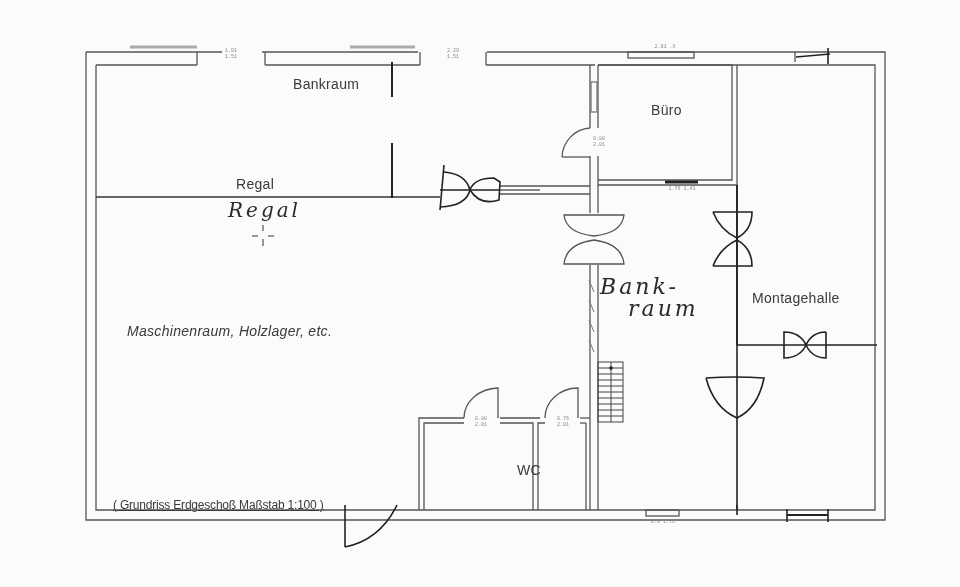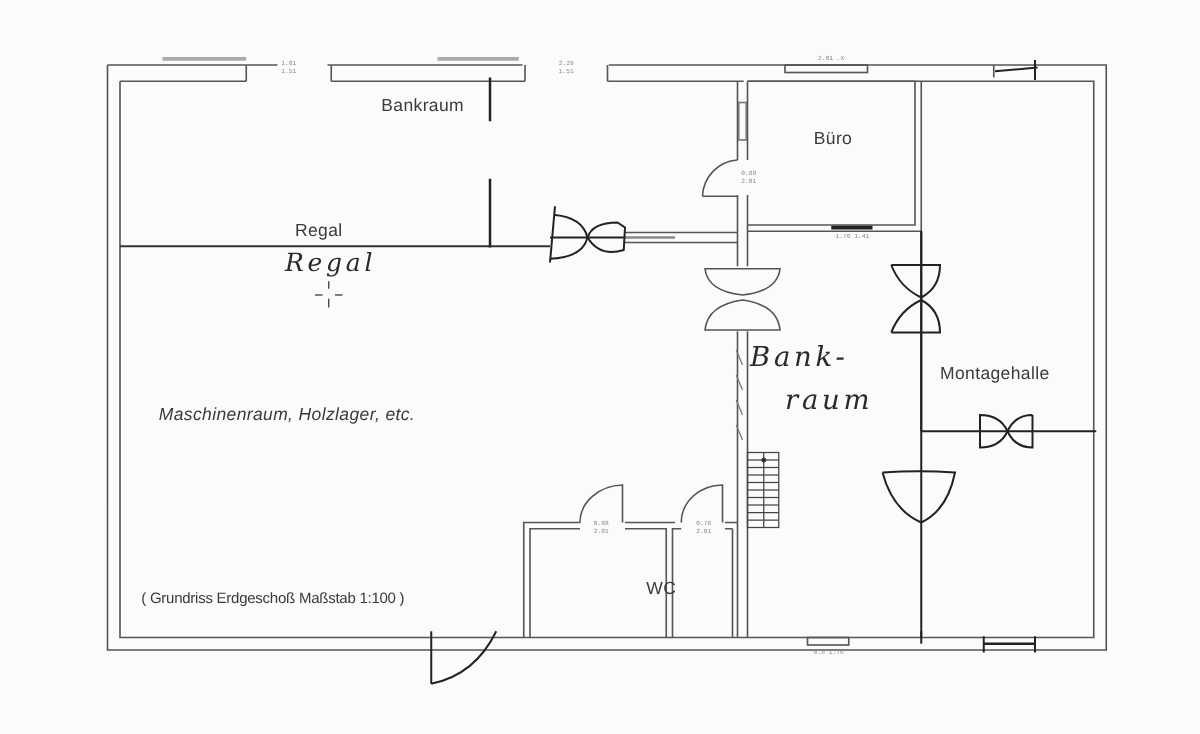--- a/index.html
+++ b/index.html
@@ -149,31 +149,31 @@
   </g>
 
   <g stroke="#333" stroke-width="1">
     <line x1="263" y1="225" x2="263" y2="231"></line>
     <line x1="263" y1="239" x2="263" y2="246"></line>
     <line x1="252" y1="236" x2="258" y2="236"></line>
     <line x1="268" y1="236" x2="274" y2="236"></line>
   </g>
 </svg>
 
-<div class="lbl" style="left:293px; top:76px;margin-left:12px;">Bankraum</div>
+<div class="lbl" style="left:293px; top:76px;">Bankraum</div>
 <div class="lbl" style="left:236px; top:176px;">Regal</div>
 <div class="lbl" style="left:127px; top:323px;font-style:italic;">Maschinenraum, Holzlager, etc.</div>
 <div class="lbl" style="left:635px; top:102px;margin-left:16px;">Büro</div>
 <div class="lbl" style="left:752px; top:290px;">Montagehalle</div>
 <div class="lbl" style="left:517px; top:462px;">WC</div>
-<div class="lbl caption" style="left:113px; top:471px;">( Grundriss Erdgeschoß Maßstab 1:100 )</div>
+<div class="lbl caption" style="left:113px; top:498px;text-decoration:underline;">( Grundriss Erdgeschoß Maßstab 1:100 )</div>
 
 <div class="hand" style="left:228px; top:198px; font-size:20px;">Regal</div>
 <div class="hand" style="left:600px; top:274px;">Bank-</div>
-<div class="hand" style="left:628px; top:308px;font-style:italic;">raum</div>
+<div class="hand" style="left:628px; top:296px;font-style:italic;">raum</div>
 
 <div class="dim" style="left:224px; top:48px; width:14px;"><span>1.01</span><br><span>1.51</span></div>
 <div class="dim" style="left:446px; top:48px; width:14px;"><span>2.29</span><br><span>1.51</span></div>
 <div class="dim" style="left:645px; top:44px; width:40px;">2.01 .X</div>
 <div class="dim" style="left:593px; top:136px; width:12px;"><span>0.88</span><br><span>2.01</span></div>
 <div class="dim" style="left:665px; top:186px; width:34px;">1.76 1.41</div>
 <div class="dim" style="left:474px; top:416px; width:14px;"><span>0.88</span><br><span>2.01</span></div>
 <div class="dim" style="left:556px; top:416px; width:14px;"><span>0.76</span><br><span>2.01</span></div>
 <div class="dim" style="left:645px; top:519px; width:36px;">0.8 1.76</div>
 

